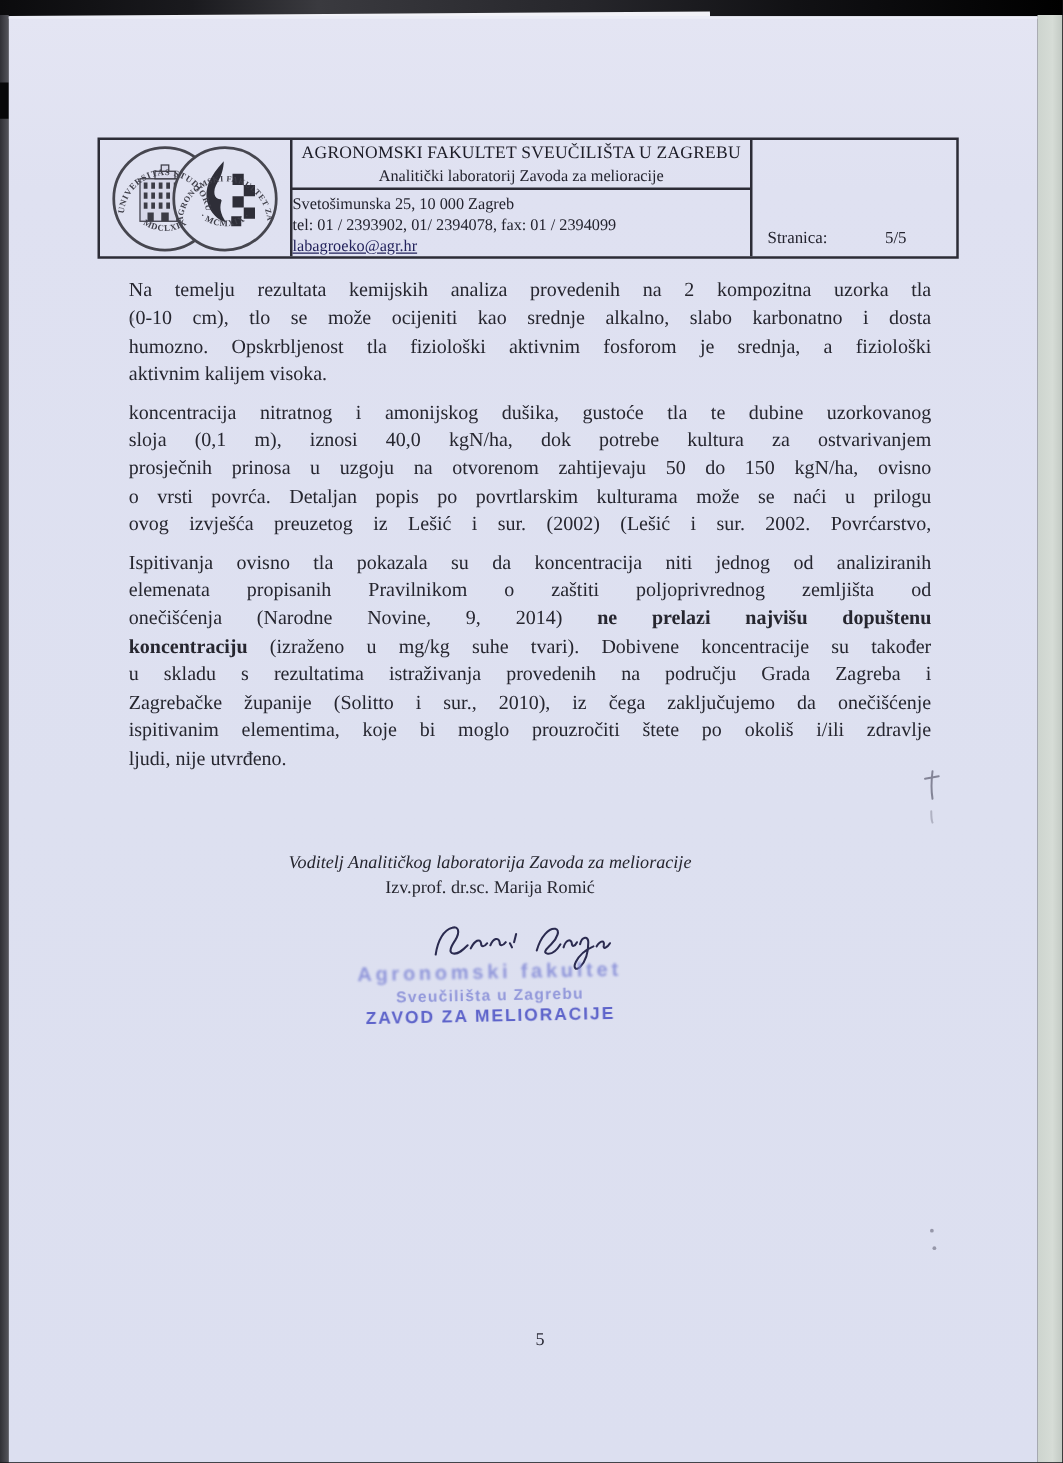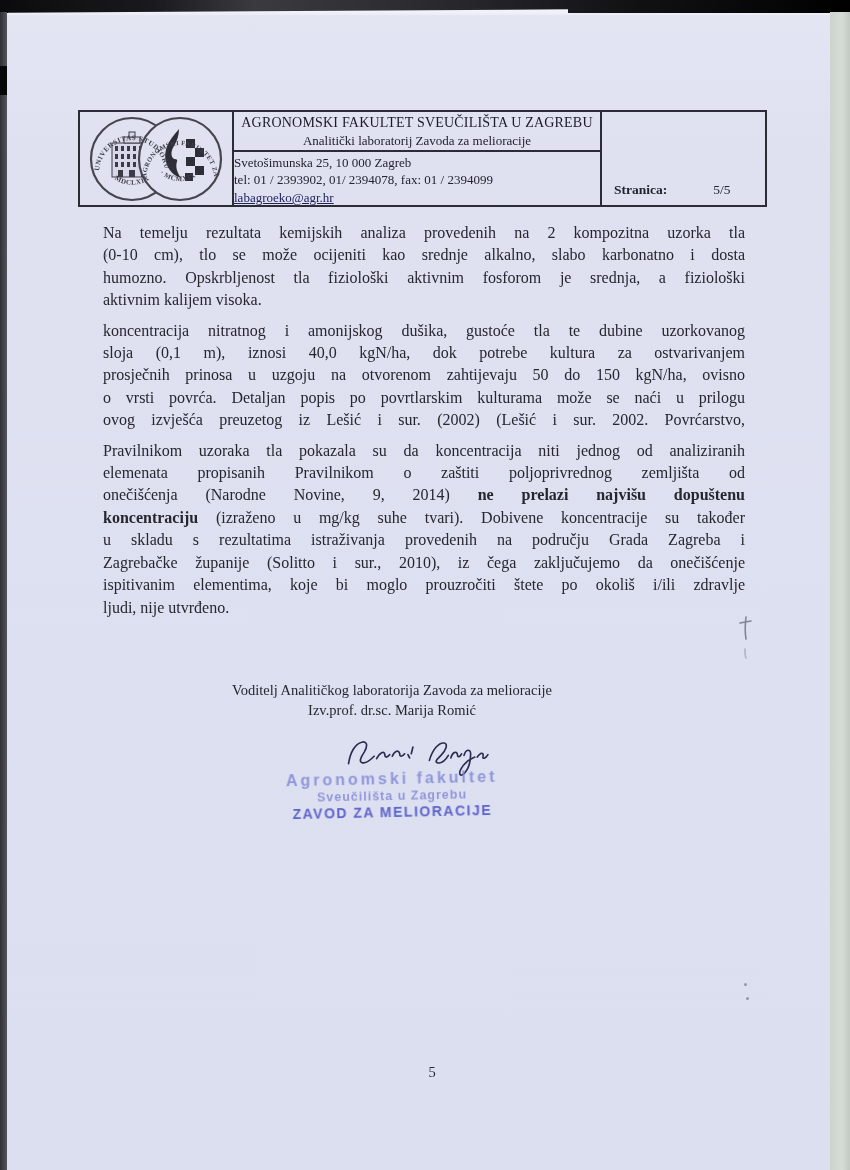--- a/index.html
+++ b/index.html
@@ -26,33 +26,33 @@
     border:2px solid #2c2c36;display:grid;grid-template-columns:152px 368px 165px;grid-template-rows:40px 53px;
     color:#23232e;}
   .hdr .logo-cell{grid-row:1/3;display:flex;align-items:center;justify-content:center;}
   .hdr .mid-top{border-left:2px solid #2c2c36;border-bottom:2px solid #2c2c36;text-align:center;padding-top:3px;}
   .hdr .mid-bot{border-left:2px solid #2c2c36;grid-column:2;padding-top:2px;}
   .hdr .page-cell{grid-row:1/3;grid-column:3;border-left:2px solid #2c2c36;display:flex;align-items:flex-end;padding:0 0 7px 12px;}
   .org-title{font-size:14px;letter-spacing:.2px;color:#1c1c26;}
   .org-subtitle{font-size:13px;margin-top:2px;}
   .addr-line{font-size:13px;line-height:17px;}
   .email{font-size:13px;line-height:17px;text-decoration:underline;color:#23235c;display:inline-block;}
-  .page-label{font-weight:bold;font-size:13.5px;margin-top:40px;}
+  .page-label{font-weight:normal;font-size:13.5px;margin-top:40px;}
   .page-value{font-size:13.5px;margin-left:46px;}
 
   
   .content{position:absolute;left:96px;top:209px;width:642px;color:#26262f;}
   .para{margin:0 0 8px 0;}
   .line{font-size:16px;line-height:22.4px;text-align:justify;text-align-last:justify;white-space:normal;}
   .line.last{text-align-last:left;}
   .line .b{font-weight:bold;}
 
   
   .sig-block{position:absolute;left:85px;top:667px;width:600px;text-align:center;color:#26262f;}
-  .sig-line1{font-size:14.5px;line-height:20px;}
+  .sig-line1{font-size:14.5px;line-height:20px;font-style:italic;}
   .sig-line2{font-size:14.5px;line-height:20px;}
   .signature-svg{position:absolute;left:330px;top:716px;}
   .stamp{position:absolute;left:180px;top:757px;width:410px;text-align:center;transform:rotate(-1.2deg);}
   .stamp-l1{font-family:"Liberation Sans",sans-serif;font-size:16px;font-weight:bold;letter-spacing:3px;color:#8289d6;filter:blur(0.7px);opacity:.85;}
   .stamp-l2{font-family:"Liberation Sans",sans-serif;font-size:12.5px;font-weight:bold;letter-spacing:1px;color:#8a90d8;filter:blur(0.5px);opacity:.9;margin-top:1px;}
   .stamp-l3{font-family:"Liberation Sans",sans-serif;font-size:14px;font-weight:bold;letter-spacing:1.5px;color:#5d63ca;filter:blur(0.3px);margin-top:1px;}
 
   .page-number{position:absolute;left:385px;top:1051px;width:80px;text-align:center;font-size:14.5px;color:#2a2a36;}
 
   
@@ -163,21 +163,21 @@
           <div class="line last">aktivnim kalijem visoka.</div>
         </div>
         <div class="para">
           <div class="line">koncentracija nitratnog i amonijskog dušika, gustoće tla te dubine uzorkovanog</div>
           <div class="line">sloja (0,1 m), iznosi 40,0 kgN/ha, dok potrebe kultura za ostvarivanjem</div>
           <div class="line">prosječnih prinosa u uzgoju na otvorenom zahtijevaju 50 do 150 kgN/ha, ovisno</div>
           <div class="line">o vrsti povrća. Detaljan popis po povrtlarskim kulturama može se naći u prilogu</div>
           <div class="line">ovog izvješća preuzetog iz Lešić i sur. (2002) (Lešić i sur. 2002. Povrćarstvo,</div>
         </div>
         <div class="para">
-          <div class="line">Pravilnikom uzoraka tla pokazala su da koncentracija niti jednog od analiziranih</div>
+          <div class="line">Ispitivanja ovisno tla pokazala su da koncentracija niti jednog od analiziranih</div>
           <div class="line">elemenata propisanih Pravilnikom o zaštiti poljoprivrednog zemljišta od</div>
           <div class="line"><span>onečišćenja   (Narodne Novine, 9, 2014) </span><span class="b">ne prelazi najvišu dopuštenu</span></div>
           <div class="line"><span class="b">koncentraciju</span><span> (izraženo u mg/kg suhe tvari). Dobivene koncentracije su također</span></div>
           <div class="line">u skladu s rezultatima istraživanja provedenih na području Grada Zagreba i</div>
           <div class="line">Zagrebačke županije (Solitto i sur., 2010), iz čega zaključujemo da onečišćenje</div>
           <div class="line">ispitivanim elementima, koje bi moglo prouzročiti štete po okoliš i/ili zdravlje</div>
           <div class="line last">ljudi, nije utvrđeno.</div>
         </div>
       </div>
 

